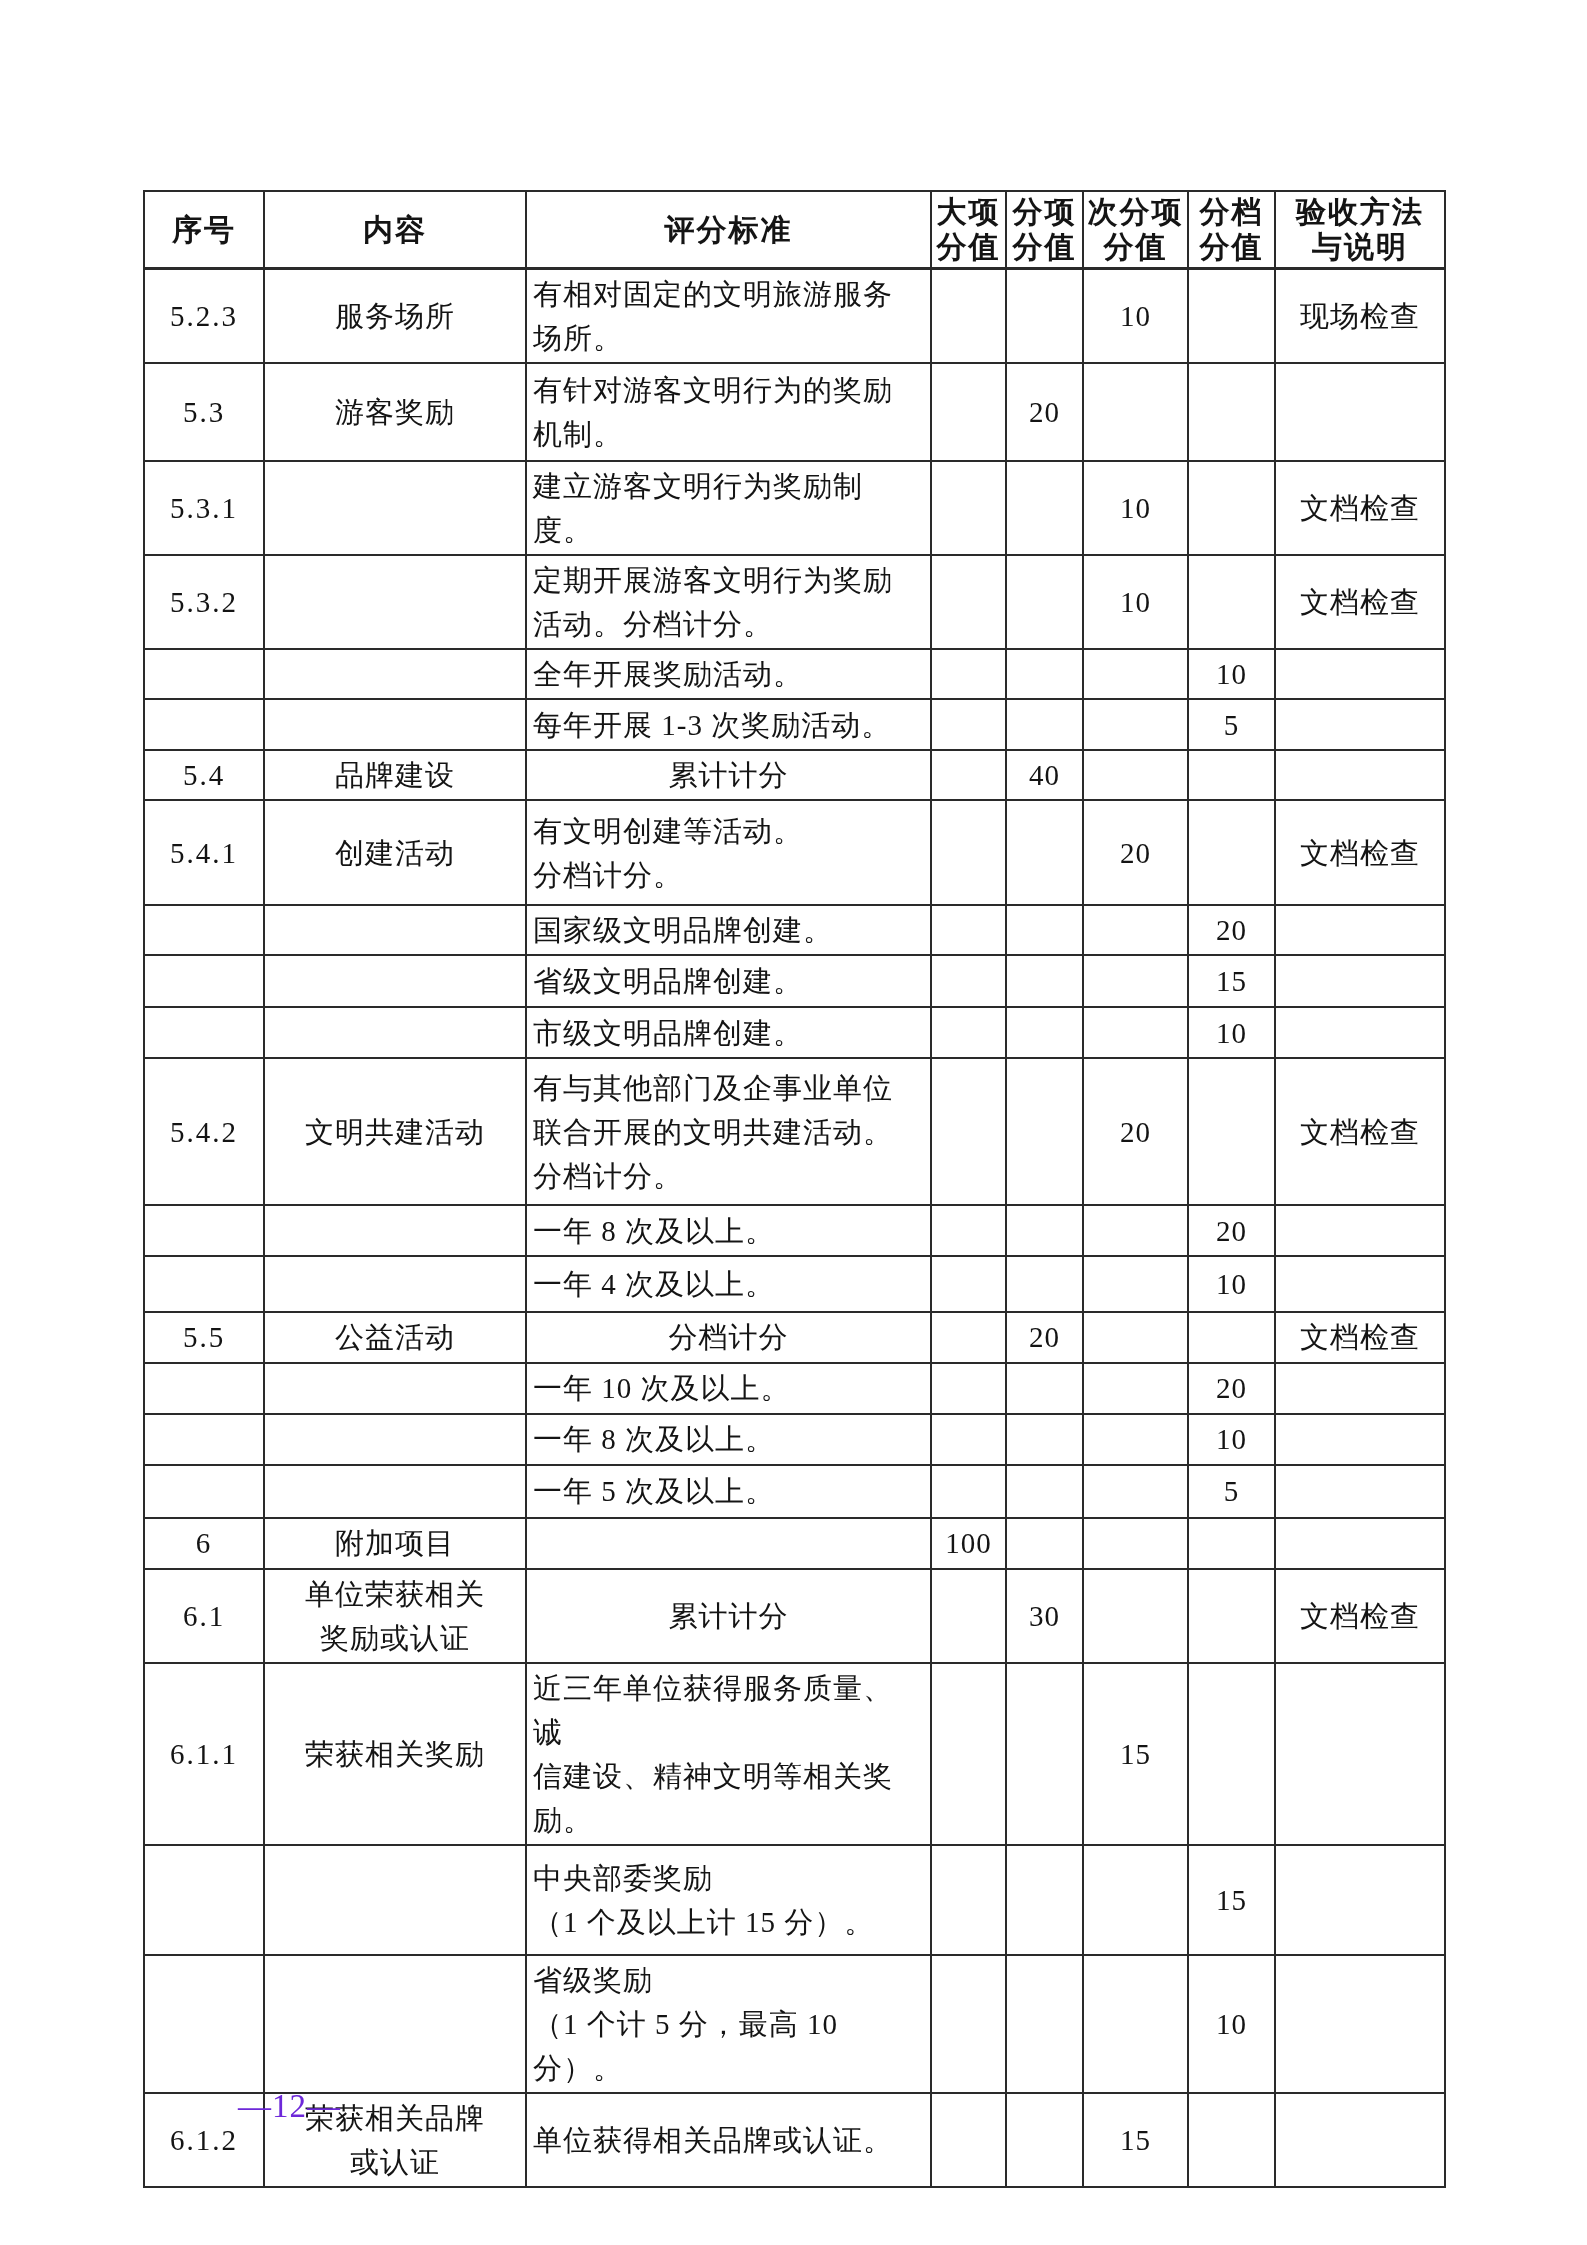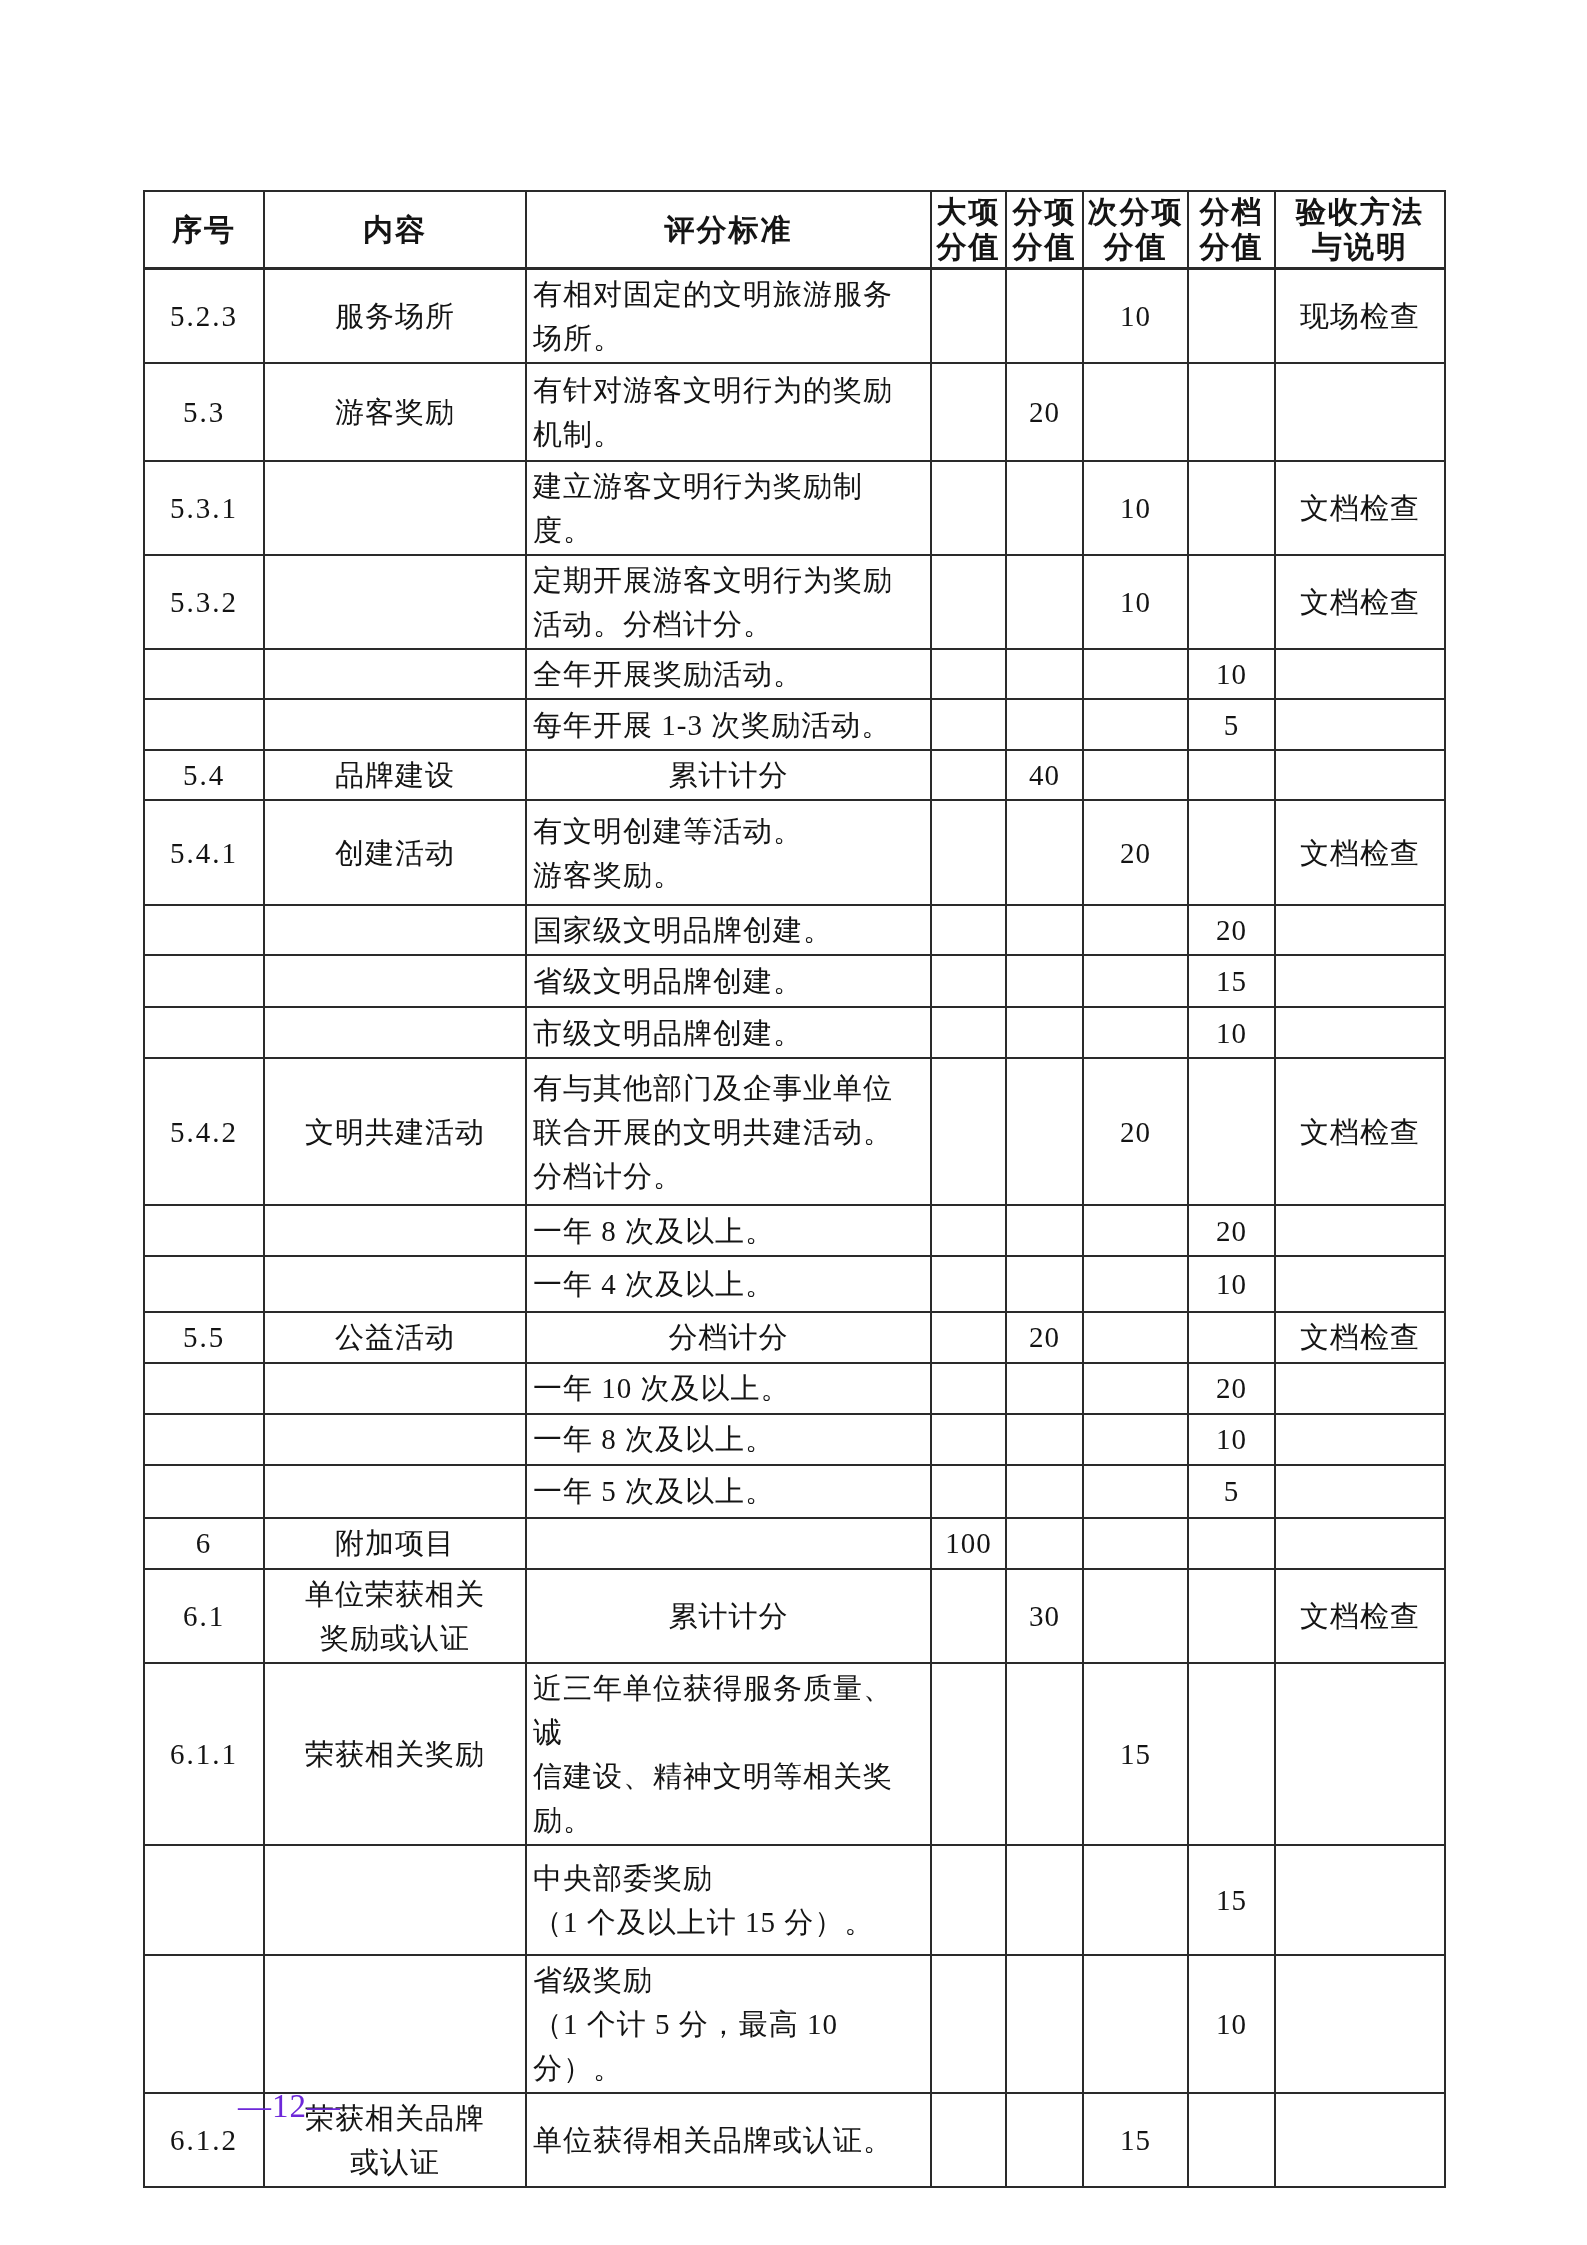--- a/index.html
+++ b/index.html
@@ -165,21 +165,21 @@
           <td class="score-cell"></td>
           <td class="score-cell">40</td>
           <td class="score-cell"></td>
           <td class="score-cell"></td>
           <td class="method-cell"></td>
         </tr>
         <tr style="height: 105px;">
           <td class="sn-cell">5.4.1</td>
           <td class="content-cell">创建活动</td>
           <td class="criteria-cell criteria-left">有文明创建等活动。
-游客奖励。</td>
+分档计分。</td>
           <td class="score-cell"></td>
           <td class="score-cell"></td>
           <td class="score-cell">20</td>
           <td class="score-cell"></td>
           <td class="method-cell">文档检查</td>
         </tr>
         <tr style="height: 50px;">
           <td class="sn-cell"></td>
           <td class="content-cell"></td>
           <td class="criteria-cell criteria-left">国家级文明品牌创建。</td>

